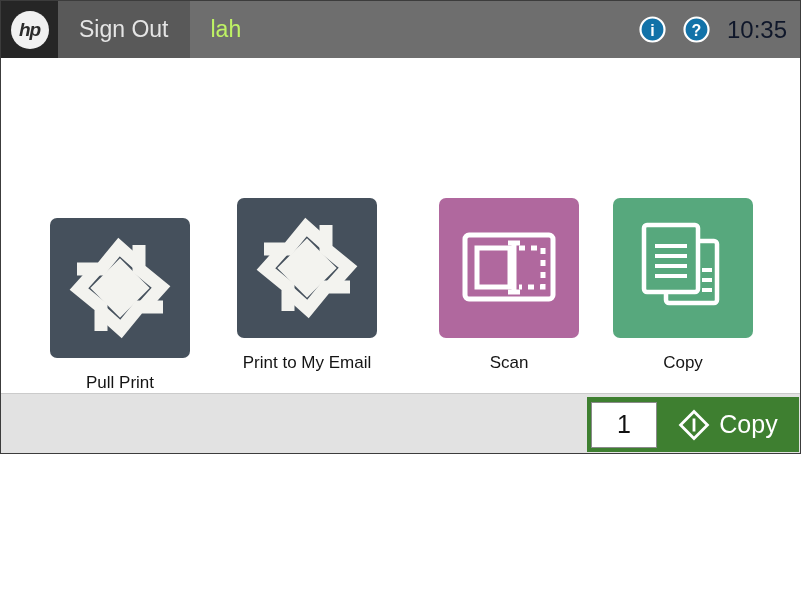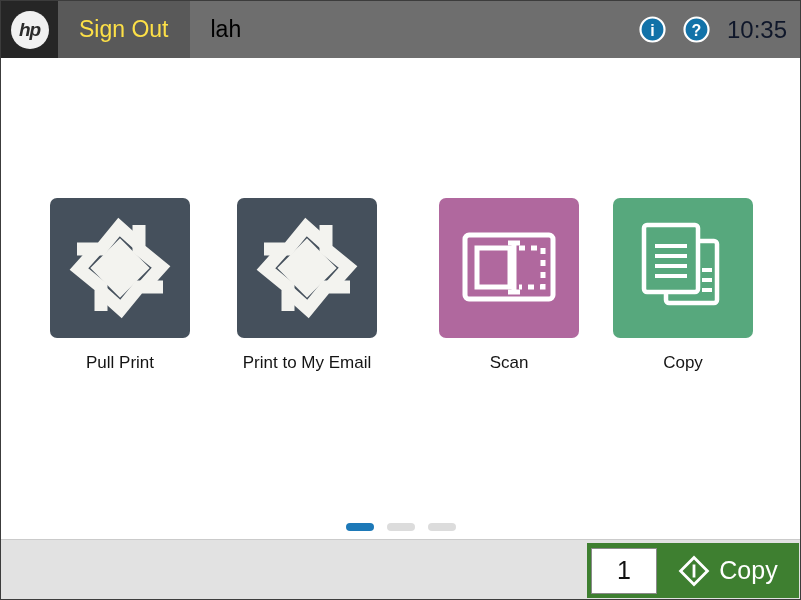--- a/index.html
+++ b/index.html
@@ -1,35 +1,35 @@
 <!DOCTYPE html>
 <html><head>
 <meta charset="utf-8">
 <style>
   html,body { margin:0; padding:0; background:#fff; }
   .screen {
-    position:relative; width:801px; height:600px; box-sizing:border-box;
+    position:relative; width:801px; height:454px; box-sizing:border-box;
     background:#ffffff; border:1px solid #3c3c3c; overflow:hidden;
     font-family:"Liberation Sans", sans-serif;
   }
   
   .topbar { position:absolute; top:0; left:0; right:0; height:57px; display:flex; align-items:center; }
   .logo-block { width:57px; height:57px; flex:0 0 57px; display:flex; align-items:center; justify-content:center; }
   .hp-circle { width:38px; height:38px; border-radius:50%; background:#f1f1f1; color:#2b2b2b;
     display:flex; align-items:center; justify-content:center;
     font-weight:bold; font-style:italic; font-size:19px; letter-spacing:-1px; }
-  .signout { height:57px; display:flex; align-items:center; padding:0 21px; color:#fde047; font-size:23px; cursor:pointer; }
-  .username { color:#000000; font-size:23px; margin-left:21px; }
+  .signout { height:57px; display:flex; align-items:center; padding:0 21px; color:#e5e5e5; font-size:23px; cursor:pointer; }
+  .username { color:#bef264; font-size:23px; margin-left:21px; }
   .topbar-right { margin-left:auto; display:flex; align-items:center; gap:17px; padding-right:13px; }
   .time { color:#0f172a; font-size:24px; }
   
   .tile { position:absolute; top:197px; width:140px; height:140px; border-radius:7px; cursor:pointer; }
   .tile svg { display:block; }
   .tile-label { position:absolute; top:352px; width:140px; text-align:center; font-size:17px; color:#141414; white-space:nowrap; }
-  .t1 { left:49px; }  .t2 { left:236px; }  .t3 { left:438px; }  .t4 { left:612px; }
+  .t1 { left:49px;margin-top:20px; }  .t2 { left:236px; }  .t3 { left:438px; }  .t4 { left:612px; }
   
   .pager { position:absolute; top:522px; left:0; right:0; display:flex; justify-content:center; gap:13px; }
   .pill { width:28px; height:8px; border-radius:4px; cursor:pointer; }
   
   .footer { position:absolute; left:0; right:0; bottom:0; height:60px; border-top:1px solid #cbcbcb; box-sizing:border-box; }
   .copy-group { position:absolute; right:1px; bottom:1px; width:212px; height:55px; display:flex; align-items:center; }
   .count-box { width:66px; height:46px; margin-left:4px; background:#ffffff; border:1px solid #8a8a8a; box-sizing:border-box;
     display:flex; align-items:center; justify-content:center; font-size:25px; color:#111; cursor:pointer; }
   .copy-action { flex:1; display:flex; align-items:center; justify-content:center; gap:9px; color:#ffffff; font-size:25px; cursor:pointer; }
 </style>

